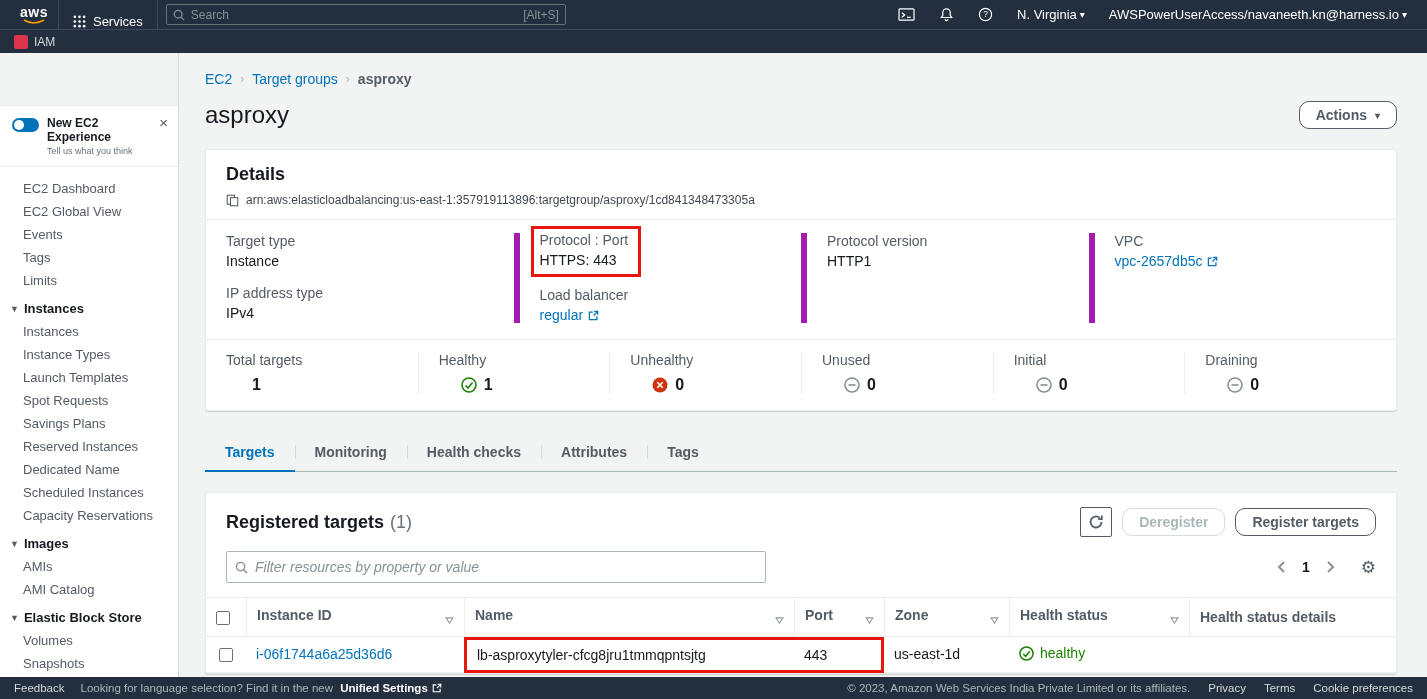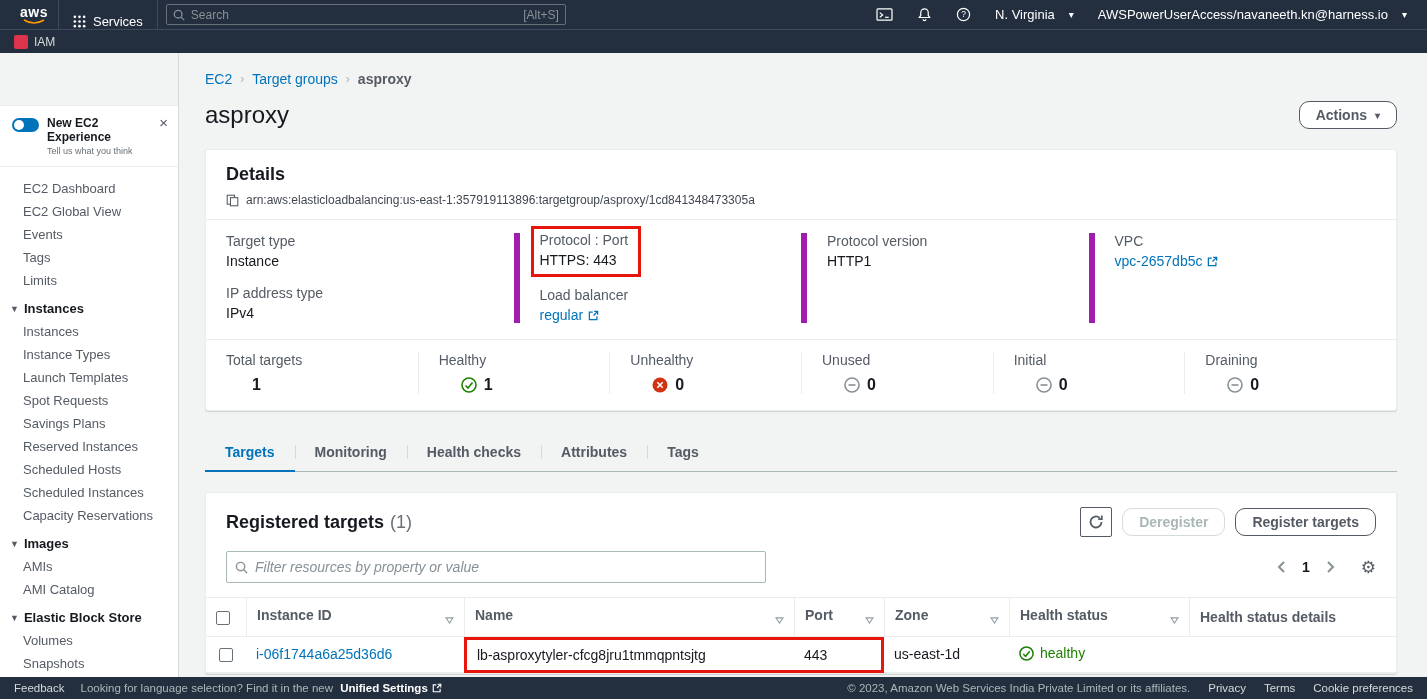--- a/index.html
+++ b/index.html
@@ -13,21 +13,21 @@
   .logo { display:flex; flex-direction:column; align-items:center; padding:0 10px; cursor:pointer; }
   .logo-text { font-weight:bold; font-size:14px; line-height:13px; letter-spacing:.5px; }
   .tb-divider { width:1px; height:29px; background:#3d4b5c; }
   .tb-item { display:flex; align-items:center; gap:7px; padding:0 14px; height:29px; background:none; border:none; color:#fff; font-size:13px; cursor:pointer; font-family:inherit;margin-top:13px; }
   .search-wrap { position:relative; width:400px; height:21px; margin-left:8px; display:flex; align-items:center; background:#232f3e; border:1px solid #687078; border-radius:2px; padding:0 6px; }
   .search-wrap input { flex:1; background:transparent; border:none; outline:none; color:#fff; font-size:12px; margin-left:6px; font-family:inherit; }
   .search-wrap input::placeholder { color:#879196; }
   .search-shortcut { color:#879196; font-size:12px; }
   .tb-right { margin-left:auto; display:flex; align-items:center; gap:4px; }
   .tb-icon-btn { background:none; border:none; padding:0 10px; height:29px; display:flex; align-items:center; cursor:pointer; }
-  .tb-drop { display:flex; align-items:center; gap:14px; color:#fff; padding:0 10px; height:29px; cursor:pointer; font-size:13px; }
+  .tb-drop { display:flex; align-items:center; gap:3px; color:#fff; padding:0 10px; height:29px; cursor:pointer; font-size:13px; }
   .caret { font-size:10px; color:#fff; }
 
   
   .shortcutbar { height:24px; background:#232f3e; border-top:1px solid #3d4b5c; display:flex; align-items:center; padding:0 14px; flex:0 0 auto; }
   .shortcut-item { display:flex; align-items:center; gap:6px; color:#d5dbdb; font-size:12px; cursor:pointer; }
   .iam-chip { width:14px; height:14px; border-radius:2px; background:#dd344c; display:inline-flex; align-items:center; justify-content:center; color:#fff; font-size:7px; font-weight:bold; }
 
   
   .middle { flex:1 1 auto; display:flex; min-height:0; }
   .sidebar { width:179px; flex:0 0 179px; background:#fff; border-right:1px solid #d5dbdb; overflow:hidden; font-size:13px; }
@@ -221,21 +221,21 @@
         <div class="side-section-title">
           <span class="sec-caret">▼</span>
           <span>Instances</span>
         </div>
         <a class="side-link">Instances</a>
         <a class="side-link">Instance Types</a>
         <a class="side-link">Launch Templates</a>
         <a class="side-link">Spot Requests</a>
         <a class="side-link">Savings Plans</a>
         <a class="side-link">Reserved Instances</a>
-        <a class="side-link">Scheduled Hosts</a>
+        <a class="side-link">Dedicated Name</a>
         <a class="side-link">Scheduled Instances</a>
         <a class="side-link">Capacity Reservations</a>
 
         <div class="side-section-title">
           <span class="sec-caret">▼</span>
           <span>Images</span>
         </div>
         <a class="side-link">AMIs</a>
         <a class="side-link">AMI Catalog</a>
 

